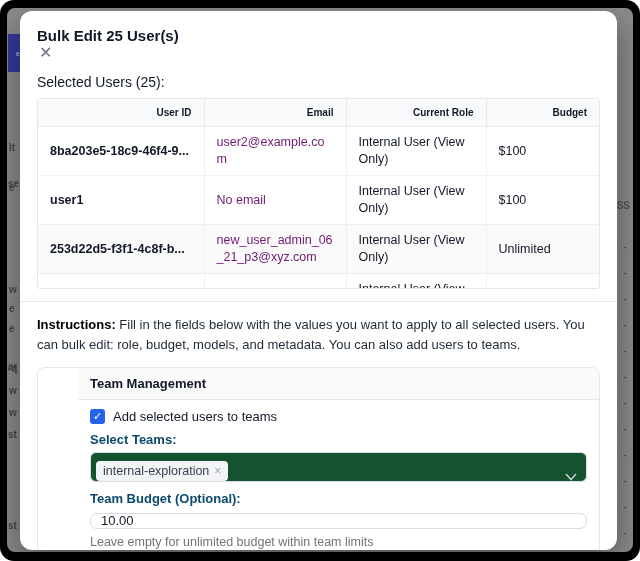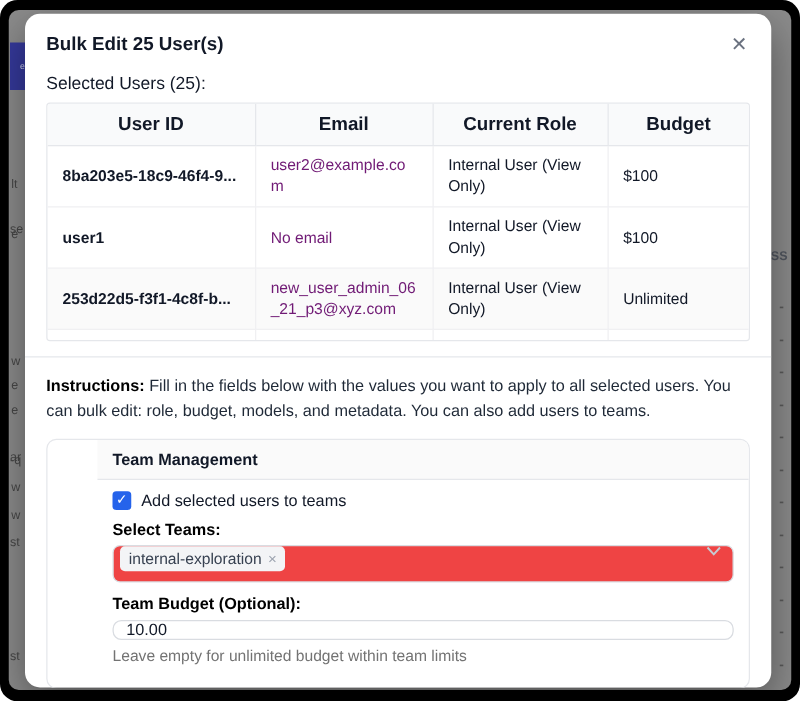--- a/index.html
+++ b/index.html
@@ -1,49 +1,49 @@
 <!DOCTYPE html>
 <html><head>
 <meta charset="utf-8">
 <style>
   html,body{margin:0;padding:0;background:#fff;font-family:"Liberation Sans",sans-serif;}
   .screen{position:relative;width:640px;height:561px;background:#000;border-radius:14px;overflow:hidden;}
   .backdrop{position:absolute;left:7px;right:7px;top:8px;bottom:9px;background:#8b8b8b;border-radius:8px;overflow:hidden;}
-  .frag{position:absolute;font-size:10px;color:#474747;font-weight:400;}
+  .frag{position:absolute;font-size:10px;color:#474747;font-weight:700;}
   .frag-right{position:absolute;font-size:10px;color:#51565f;font-weight:700;}
   .dash{position:absolute;right:6px;font-size:11px;color:#5a5a5a;font-weight:700;}
   .blue-box{position:absolute;left:1px;top:26px;width:14px;height:38px;background:#35399b;color:#cdd0ea;font-size:7px;display:flex;align-items:center;justify-content:flex-end;padding-right:2px;box-sizing:border-box;}
 
   .modal{position:absolute;left:20px;top:11px;width:597px;height:539px;background:#ffffff;border-radius:12px;box-shadow:0 12px 32px rgba(0,0,0,.4);padding:16px 11px 10px 11px;box-sizing:border-box;overflow:hidden;}
-  .modal-head{display:flex;align-items:flex-end;justify-content:space-between;padding:0 6px;}
+  .modal-head{display:flex;align-items:flex-start;justify-content:space-between;padding:0 6px;flex-direction:column;}
   .modal-title{font-size:15px;font-weight:700;color:#111827;line-height:18px;}
   .close-btn{font-size:16px;color:#6b7280;line-height:16px;cursor:pointer;background:none;border:none;padding:0 2px;font-family:"Liberation Sans",sans-serif;}
   .sel-label{font-size:14px;font-weight:400;color:#111827;margin:13px 6px 0 6px;}
 
   .table-wrap{margin:8px 6px 0 6px;border:1px solid #e5e7eb;border-radius:3px;height:189px;overflow:hidden;}
   table{width:100%;border-collapse:collapse;font-size:12.5px;table-layout:fixed;}
-  th{background:#f9fafb;text-align:center;font-weight:700;color:#111827;padding:8px 12px;border-bottom:1px solid #e5e7eb;border-right:1px solid #e5e7eb;font-size:15px;}
+  th{background:#f9fafb;text-align:right;font-weight:700;color:#111827;padding:8px 12px;border-bottom:1px solid #e5e7eb;border-right:1px solid #e5e7eb;font-size:10px;}
   th:last-child,td:last-child{border-right:none;}
   td{padding:7px 12px;border-bottom:1px solid #f0f0f2;border-right:1px solid #f0f0f2;color:#111827;vertical-align:middle;line-height:17px;}
   tbody tr:nth-child(2n+3) td{background:#fafafa;}
   td.uid{font-weight:700;white-space:nowrap;overflow:hidden;}
   td.email{color:#701a75;word-break:break-all;}
 
   .divider{height:1px;background:#e5e7eb;margin:12px -11px 0 -11px;}
   .instructions{font-size:13px;color:#1f2937;line-height:20px;margin:13px 6px 0 6px;}
   .instructions b{color:#000000;}
 
   .tm-box{margin:12px 6px 0 6px;border:1px solid #e5e7eb;border-radius:8px;overflow:hidden;padding-left:40px;}
   .tm-head{padding:8px 12px;border-bottom:1px solid #e5e7eb;background:#fafafa;font-size:13px;font-weight:700;color:#111827;}
   .tm-body{padding:9px 12px 10px 12px;}
   .cb-row{display:flex;align-items:center;gap:8px;margin-bottom:8px;}
   .checkbox{width:15px;height:15px;background:#2563eb;border-radius:3px;color:#fff;font-size:11px;display:flex;align-items:center;justify-content:center;line-height:1;cursor:pointer;flex:0 0 auto;}
   .cb-label{font-size:13px;color:#111827;font-weight:500;cursor:pointer;}
-  .fld-label{font-size:13px;font-weight:700;color:#000000;margin:0 0 5px 0;}
-  .mselect{display:flex;align-items:flex-start;border:1px solid #d9dce1;border-radius:6px;height:28px;padding:0 9px 0 5px;margin-bottom:9px;justify-content:space-between;background:#ef4444;cursor:pointer;}
+  .fld-label{font-size:13px;font-weight:700;color:#0c4a6e;margin:0 0 5px 0;}
+  .mselect{display:flex;align-items:flex-end;border:1px solid #d9dce1;border-radius:6px;height:28px;padding:0 9px 0 5px;margin-bottom:9px;justify-content:space-between;background:#14532d;cursor:pointer;}
   .tag{display:inline-flex;align-items:center;gap:5px;background:#f3f4f6;border-radius:4px;padding:3px 7px;font-size:12.5px;color:#374151;}
   .tag-x{color:#9ca3af;font-size:12px;cursor:pointer;line-height:1;}
   .chevron{color:#c6cad1;display:flex;}
   .text-input{width:100%;box-sizing:border-box;height:16px;border:1px solid #d9dce1;border-radius:7px;padding:0 10px;font-size:13px;color:#111827;font-family:"Liberation Sans",sans-serif;outline:none;margin-bottom:6px;}
   .help{font-size:12.5px;color:#737373;margin-bottom:8px;}
 </style>
 </head>
 <body>
 
 <div class="screen">

